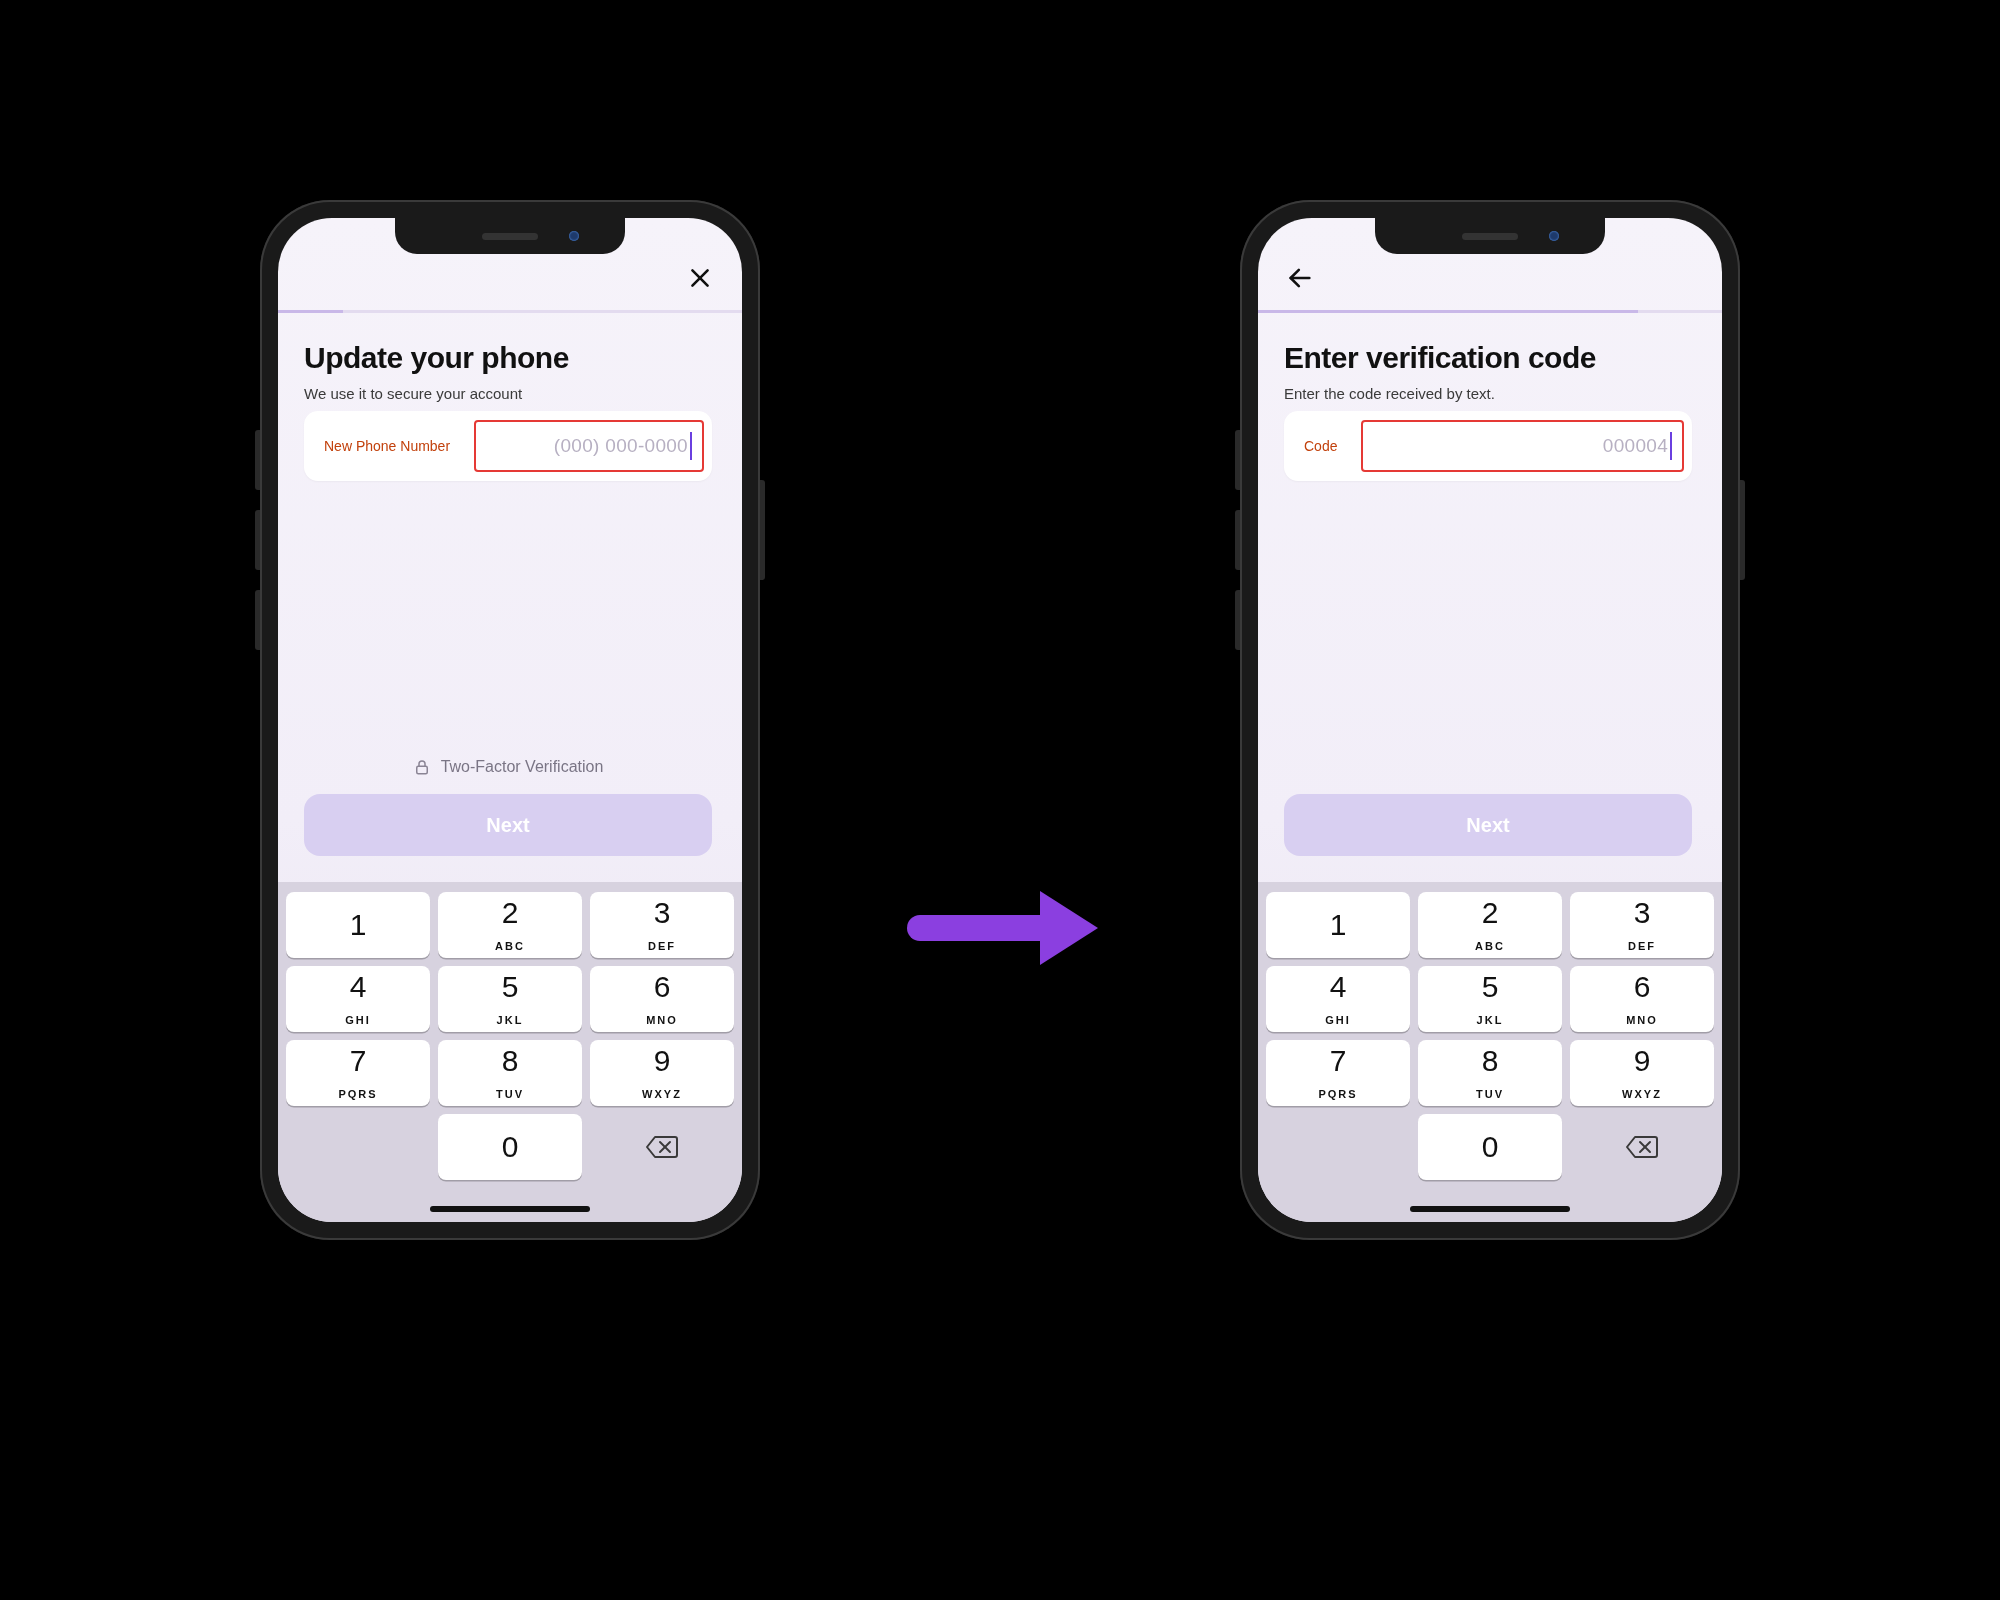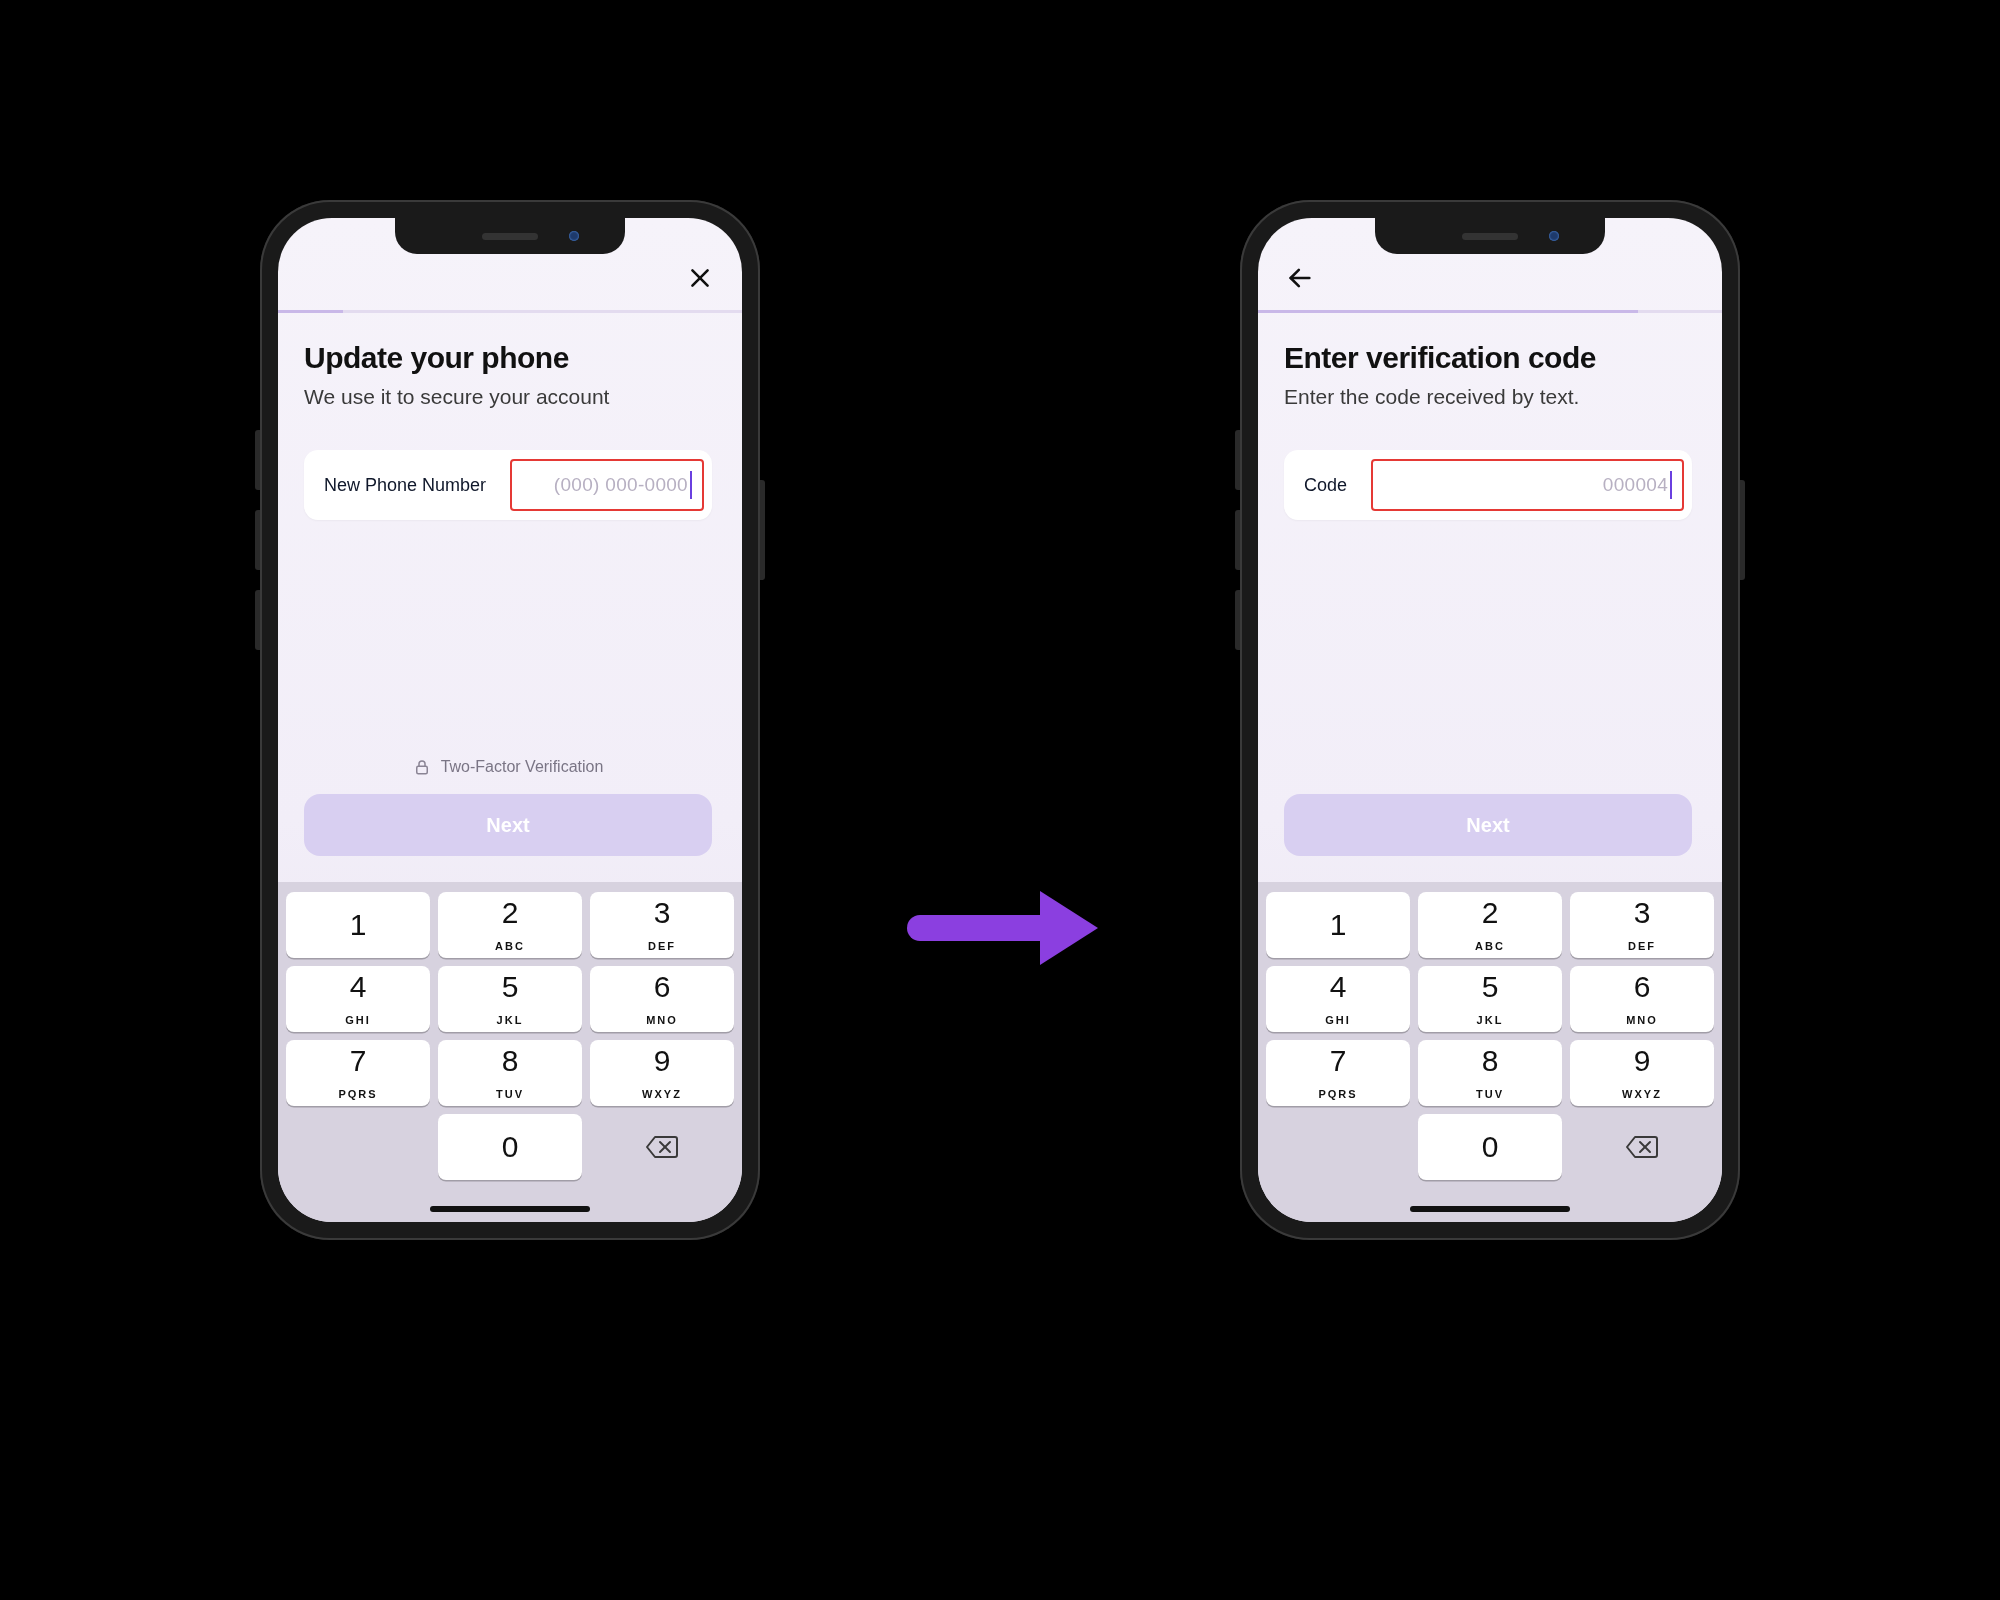--- a/index.html
+++ b/index.html
@@ -102,37 +102,37 @@
     display:flex; flex-direction:column;
   }
   .title {
     font-size: 30px;
     font-weight: 600;
     letter-spacing: -0.5px;
     color: #111;
     margin-bottom: 10px;
   }
   .subtitle {
-    font-size: 21px;
+    font-size: 15px;
     color: #3a3a3a;
-    margin-bottom: 41px;
+    margin-bottom: 9px;
   }
   .field {
     background: #fff;
     border-radius: 14px;
     height: 70px;
     display:flex;
     align-items:center;
     padding: 0 8px 0 20px;
     box-shadow: 0 1px 2px rgba(0,0,0,0.04);
   }
   .field-label {
-    font-size: 18px;
+    font-size: 14px;
     font-weight: 500;
-    color: #0f172a;
+    color: #c2410c;
     flex: 0 0 auto;
     margin-right: 12px;
   }
   .field-input {
     flex:1;
     height: 52px;
     border: 2px solid #e53935;
     border-radius: 4px;
     background: #fff;
     display:flex;

